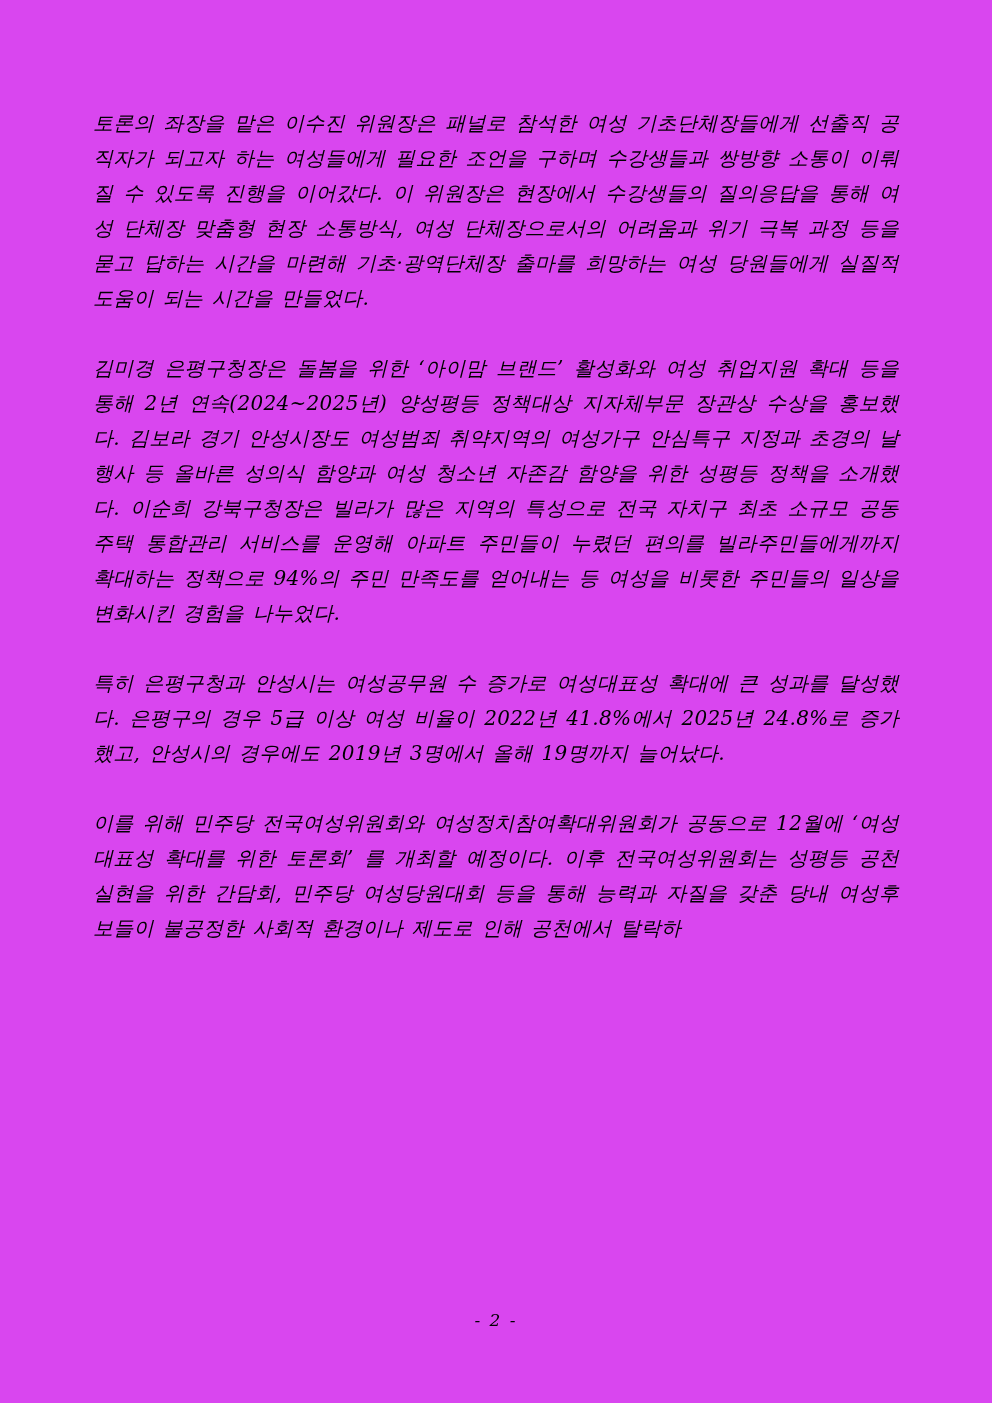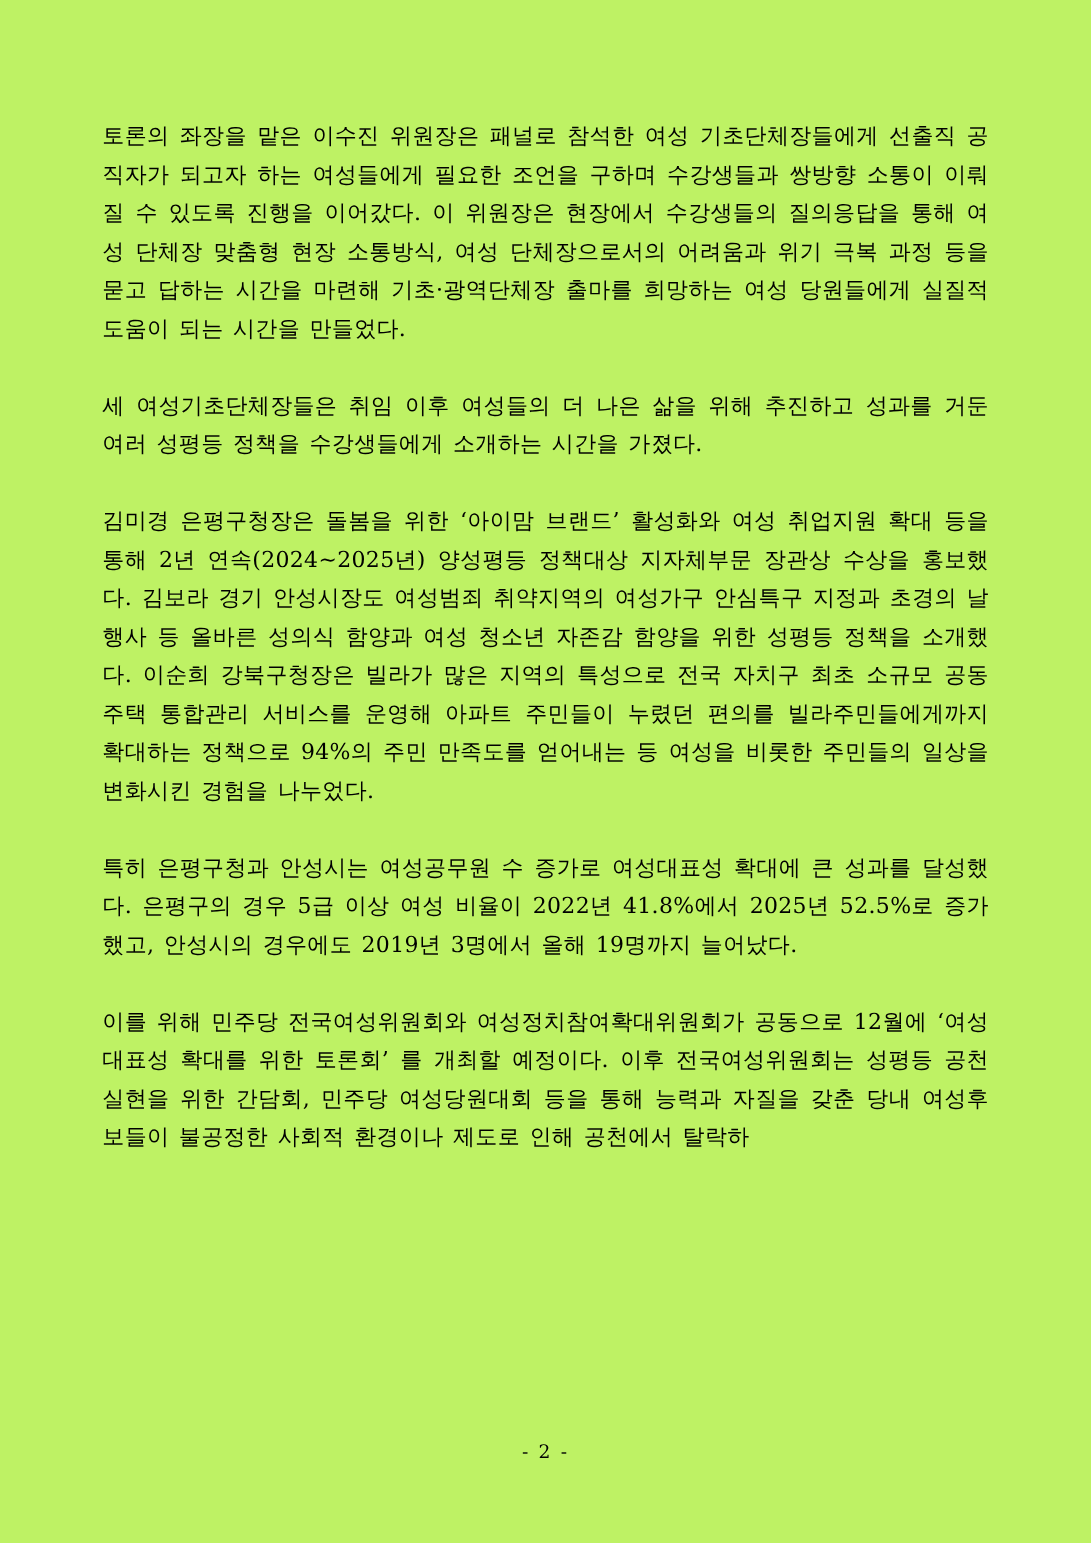--- a/index.html
+++ b/index.html
@@ -14,21 +14,22 @@
     font-family: "DejaVu Serif", "Liberation Serif", serif;
     color: #000000;
     overflow: hidden;
   }
   .page {
     position: absolute;
     left: 0;
     top: 0;
     width: 992px;
     height: 1403px;
-    background: #bef264;
+    background: #d946ef;
+    font-style: italic;
   }
   .content {
     position: absolute;
     left: 93px;
     top: 106px;
     width: 806px;
   }
   .para {
     margin: 0 0 35px 0;
     font-size: 20px;
@@ -54,19 +55,18 @@
     letter-spacing: 2px;
     color: #000000;
   }
 </style>
 </head>
 <body>
 
 <div class="page">
   <div class="content">
     <p class="para">토론의 좌장을 맡은 이수진 위원장은 패널로 참석한 여성 기초단체장들에게 선출직 공직자가 되고자 하는 여성들에게 필요한 조언을 구하며 수강생들과 쌍방향 소통이 이뤄질 수 있도록 진행을 이어갔다. 이 위원장은 현장에서 수강생들의 질의응답을 통해 여성 단체장 맞춤형 현장 소통방식, 여성 단체장으로서의 어려움과 위기 극복 과정 등을 묻고 답하는 시간을 마련해 기초·광역단체장 출마를 희망하는 여성 당원들에게 실질적 도움이 되는 시간을 만들었다.</p>
-    <p class="para">세 여성기초단체장들은 취임 이후 여성들의 더 나은 삶을 위해 추진하고 성과를 거둔 여러 성평등 정책을 수강생들에게 소개하는 시간을 가졌다.</p>
     <p class="para">김미경 은평구청장은 돌봄을 위한 ‘아이맘 브랜드’ 활성화와 여성 취업지원 확대 등을 통해 2년 연속(2024~2025년) 양성평등 정책대상 지자체부문 장관상 수상을 홍보했다. 김보라 경기 안성시장도 여성범죄 취약지역의 여성가구 안심특구 지정과 초경의 날 행사 등 올바른 성의식 함양과 여성 청소년 자존감 함양을 위한 성평등 정책을 소개했다. 이순희 강북구청장은 빌라가 많은 지역의 특성으로 전국 자치구 최초 소규모 공동주택 통합관리 서비스를 운영해 아파트 주민들이 누렸던 편의를 빌라주민들에게까지 확대하는 정책으로 94%의 주민 만족도를 얻어내는 등 여성을 비롯한 주민들의 일상을 변화시킨 경험을 나누었다.</p>
-    <p class="para">특히 은평구청과 안성시는 여성공무원 수 증가로 여성대표성 확대에 큰 성과를 달성했다. 은평구의 경우 5급 이상 여성 비율이 2022년 41.8%에서 2025년 52.5%로 증가했고, 안성시의 경우에도 2019년 3명에서 올해 19명까지 늘어났다.</p>
+    <p class="para">특히 은평구청과 안성시는 여성공무원 수 증가로 여성대표성 확대에 큰 성과를 달성했다. 은평구의 경우 5급 이상 여성 비율이 2022년 41.8%에서 2025년 24.8%로 증가했고, 안성시의 경우에도 2019년 3명에서 올해 19명까지 늘어났다.</p>
     <p class="para">이를 위해 민주당 전국여성위원회와 여성정치참여확대위원회가 공동으로 12월에 ‘여성대표성 확대를 위한 토론회’ 를 개최할 예정이다. 이후 전국여성위원회는 성평등 공천 실현을 위한 간담회, 민주당 여성당원대회 등을 통해 능력과 자질을 갖춘 당내 여성후보들이 불공정한 사회적 환경이나 제도로 인해 공천에서 탈락하</p>
   </div>
   <div class="footer">- 2 -</div>
 </div>
 
 </body></html>

